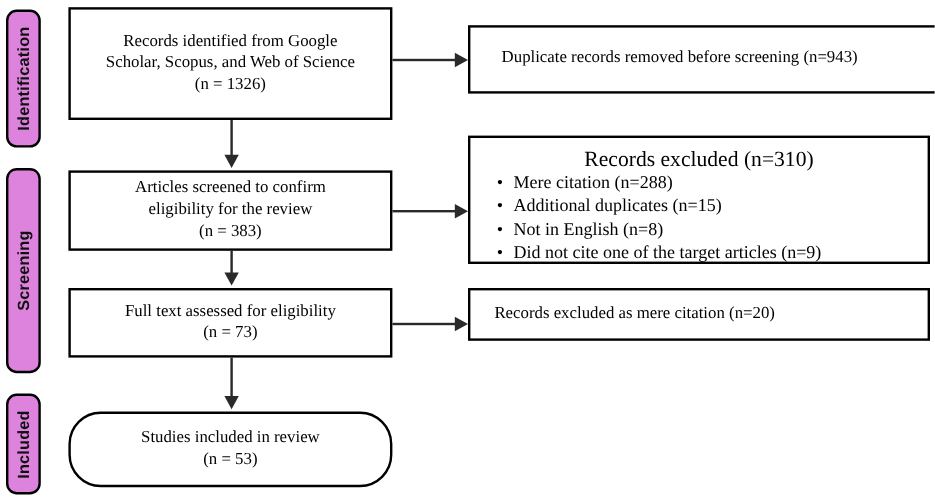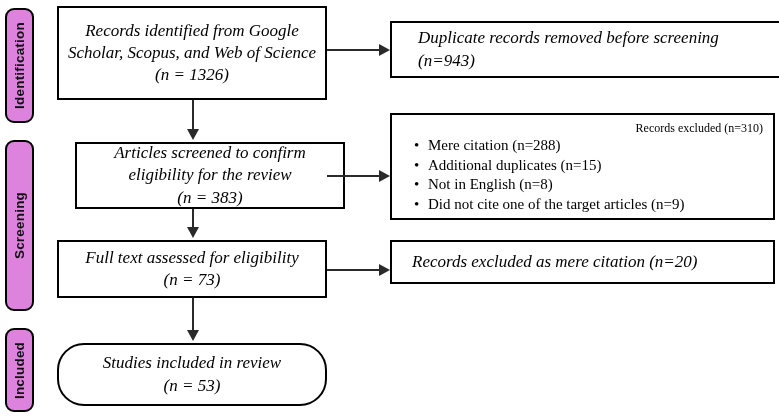--- a/index.html
+++ b/index.html
@@ -47,45 +47,44 @@
     position: absolute;
     box-sizing: border-box;
     background: #ffffff;
     border: 2px solid #000000;
     display: flex;
     flex-direction: column;
     justify-content: center;
     color: #000000;
   }
   .flow-box .box-line {
-    font-size: 17px;
+    font-size: 14px;
     line-height: 1.3;
     text-align: center;
-    font-style: italic;
   }
   .flow-box.left-aligned .box-line {
     text-align: left;
   }
 
   
   #box-identified     { left: 57px; top: 6px;   width: 270px; height: 94px;  }
-  #box-screened       { left: 57px; top: 142px; width: 270px; height: 67px; margin-left: 18px;  }
+  #box-screened       { left: 57px; top: 142px; width: 270px; height: 67px;  }
   #box-fulltext       { left: 57px; top: 240px; width: 270px; height: 58px;  }
   #box-included       { left: 57px; top: 343px; width: 270px; height: 63px; border-radius: 27px;  }
 
   
   #box-duplicates     { left: 390px; top: 21px;  width: 414px; height: 57px;  padding: 0 26px; }
   #box-excluded       { left: 390px; top: 113px; width: 385px; height: 107px; padding: 6px 10px 4px 10px; justify-content: flex-start; }
   #box-excluded-mere  { left: 390px; top: 240px; width: 385px; height: 44px;  padding: 0 20px; }
 
   
   .excl-title {
-    font-size: 12px;
+    font-size: 18px;
     line-height: 1.25;
-    text-align: right;
+    text-align: center;
   }
   ul.excl-list {
     margin: 0;
     padding: 0 0 0 26px;
     list-style: none;
   }
   ul.excl-list li {
     font-size: 15px;
     line-height: 1.30;
     text-align: left;

